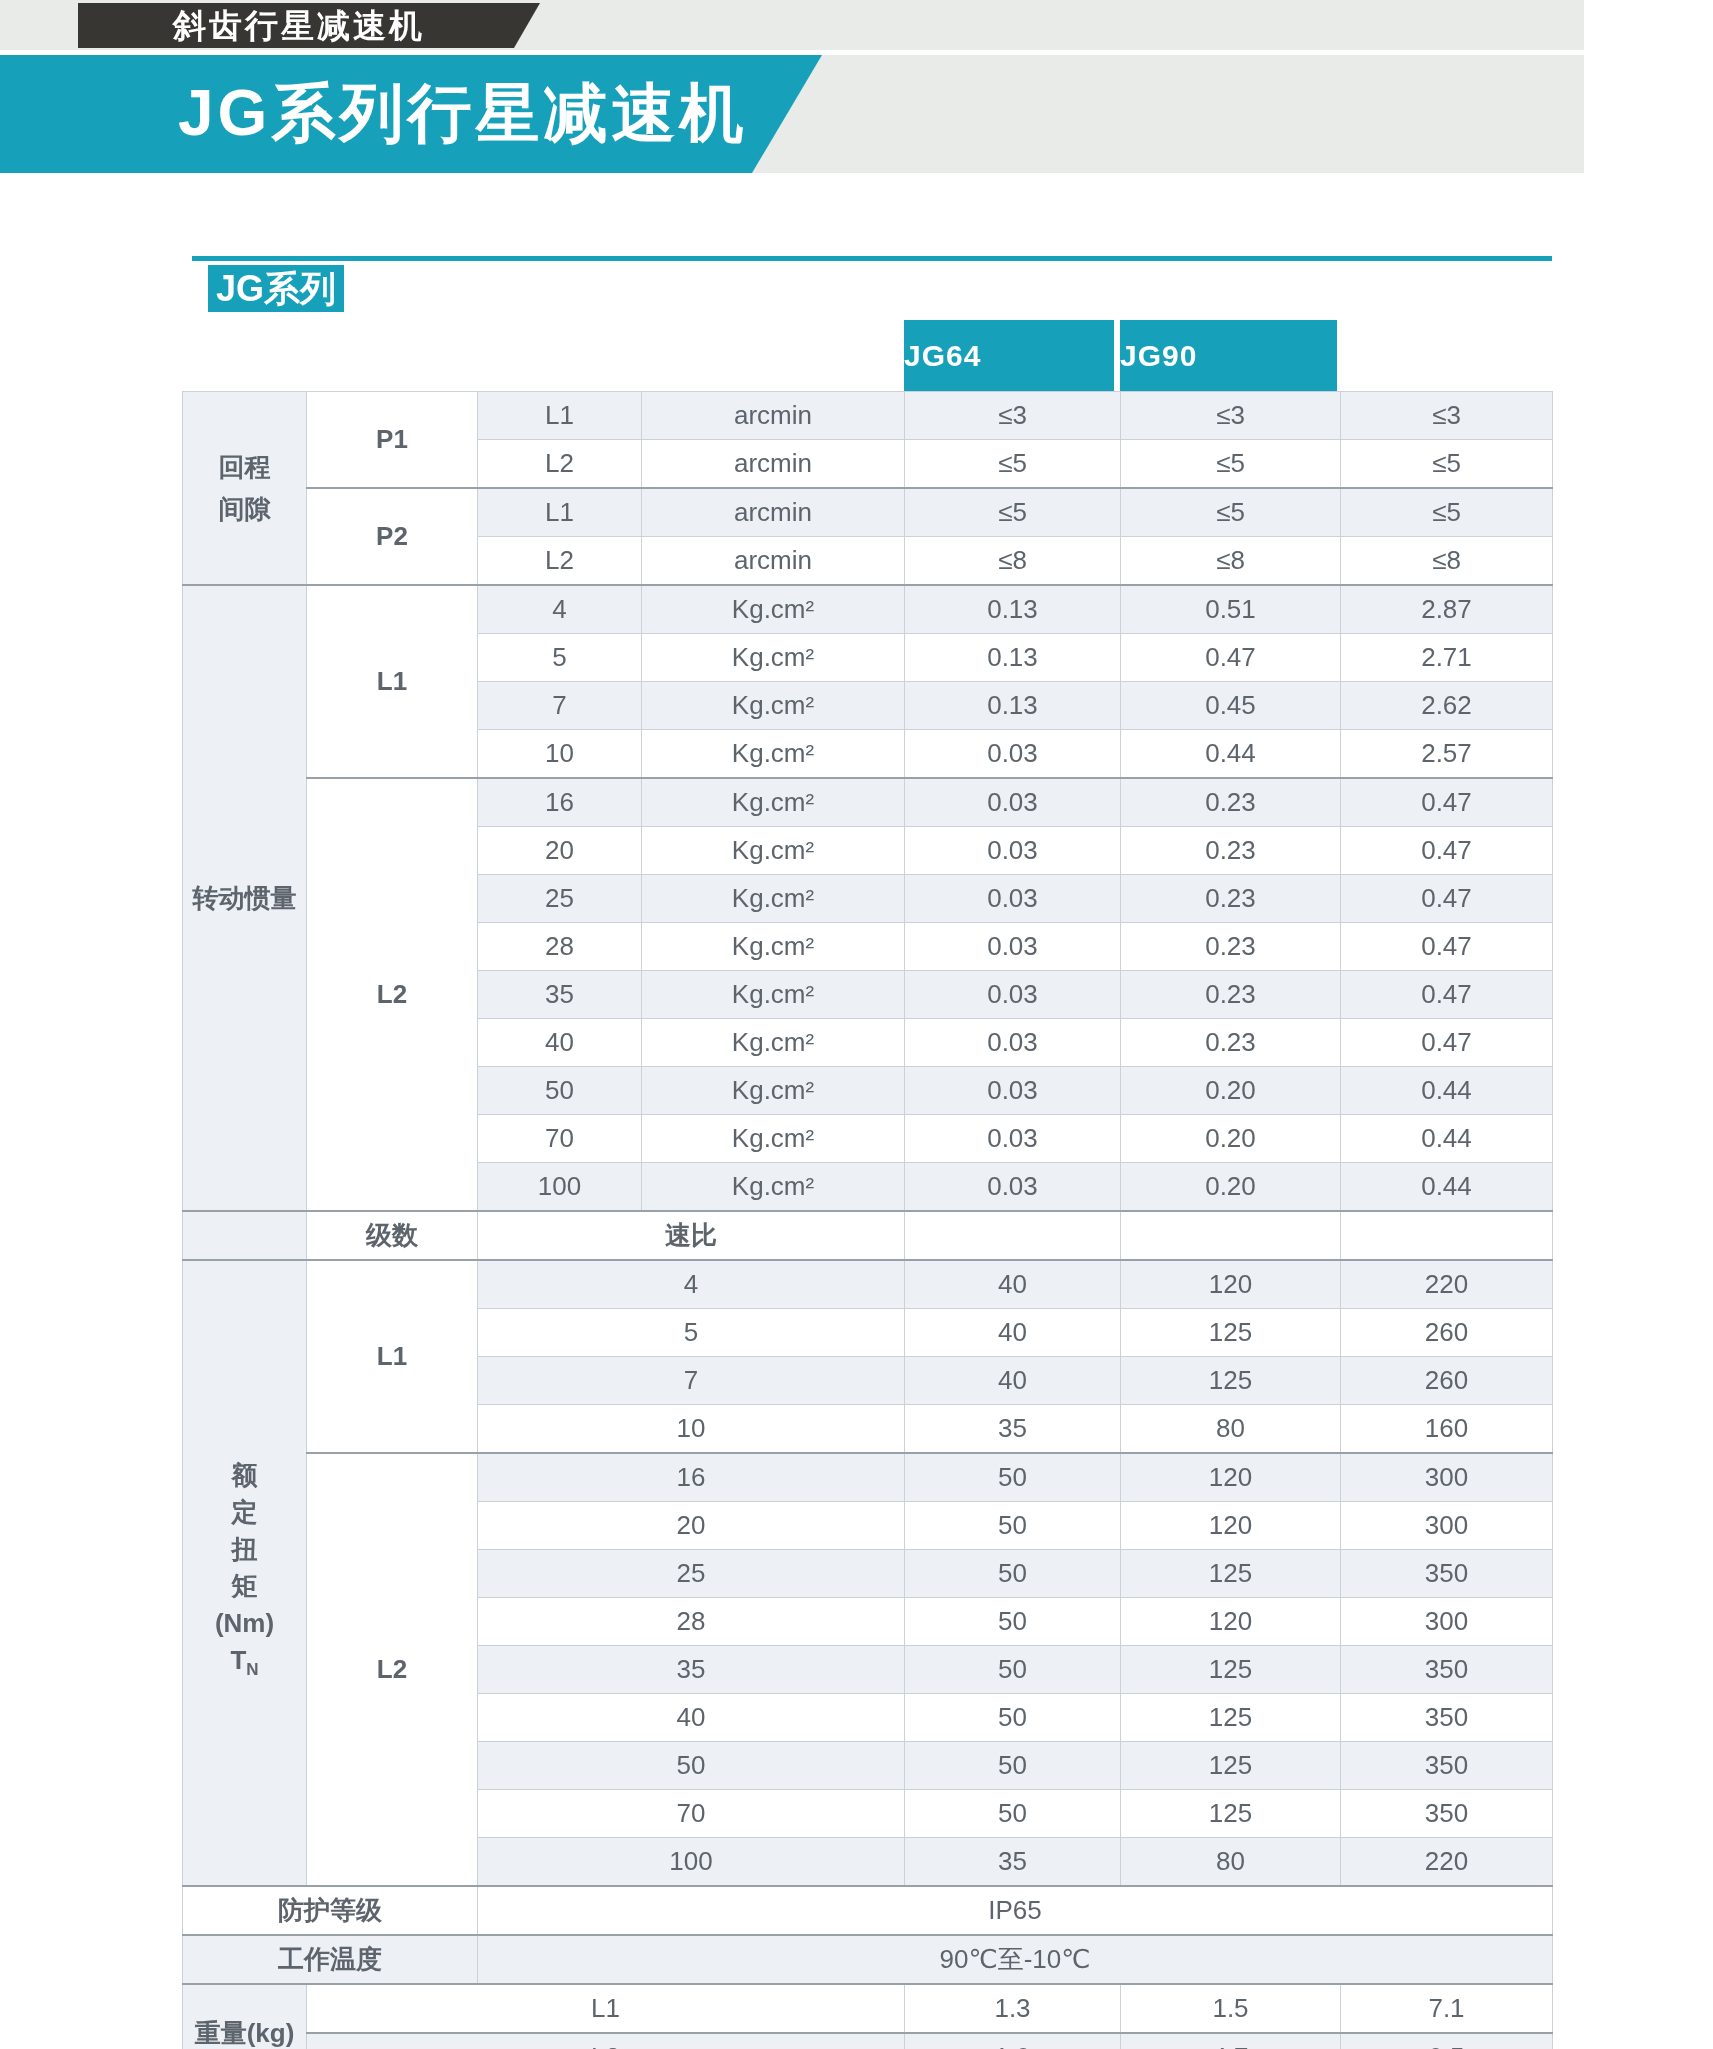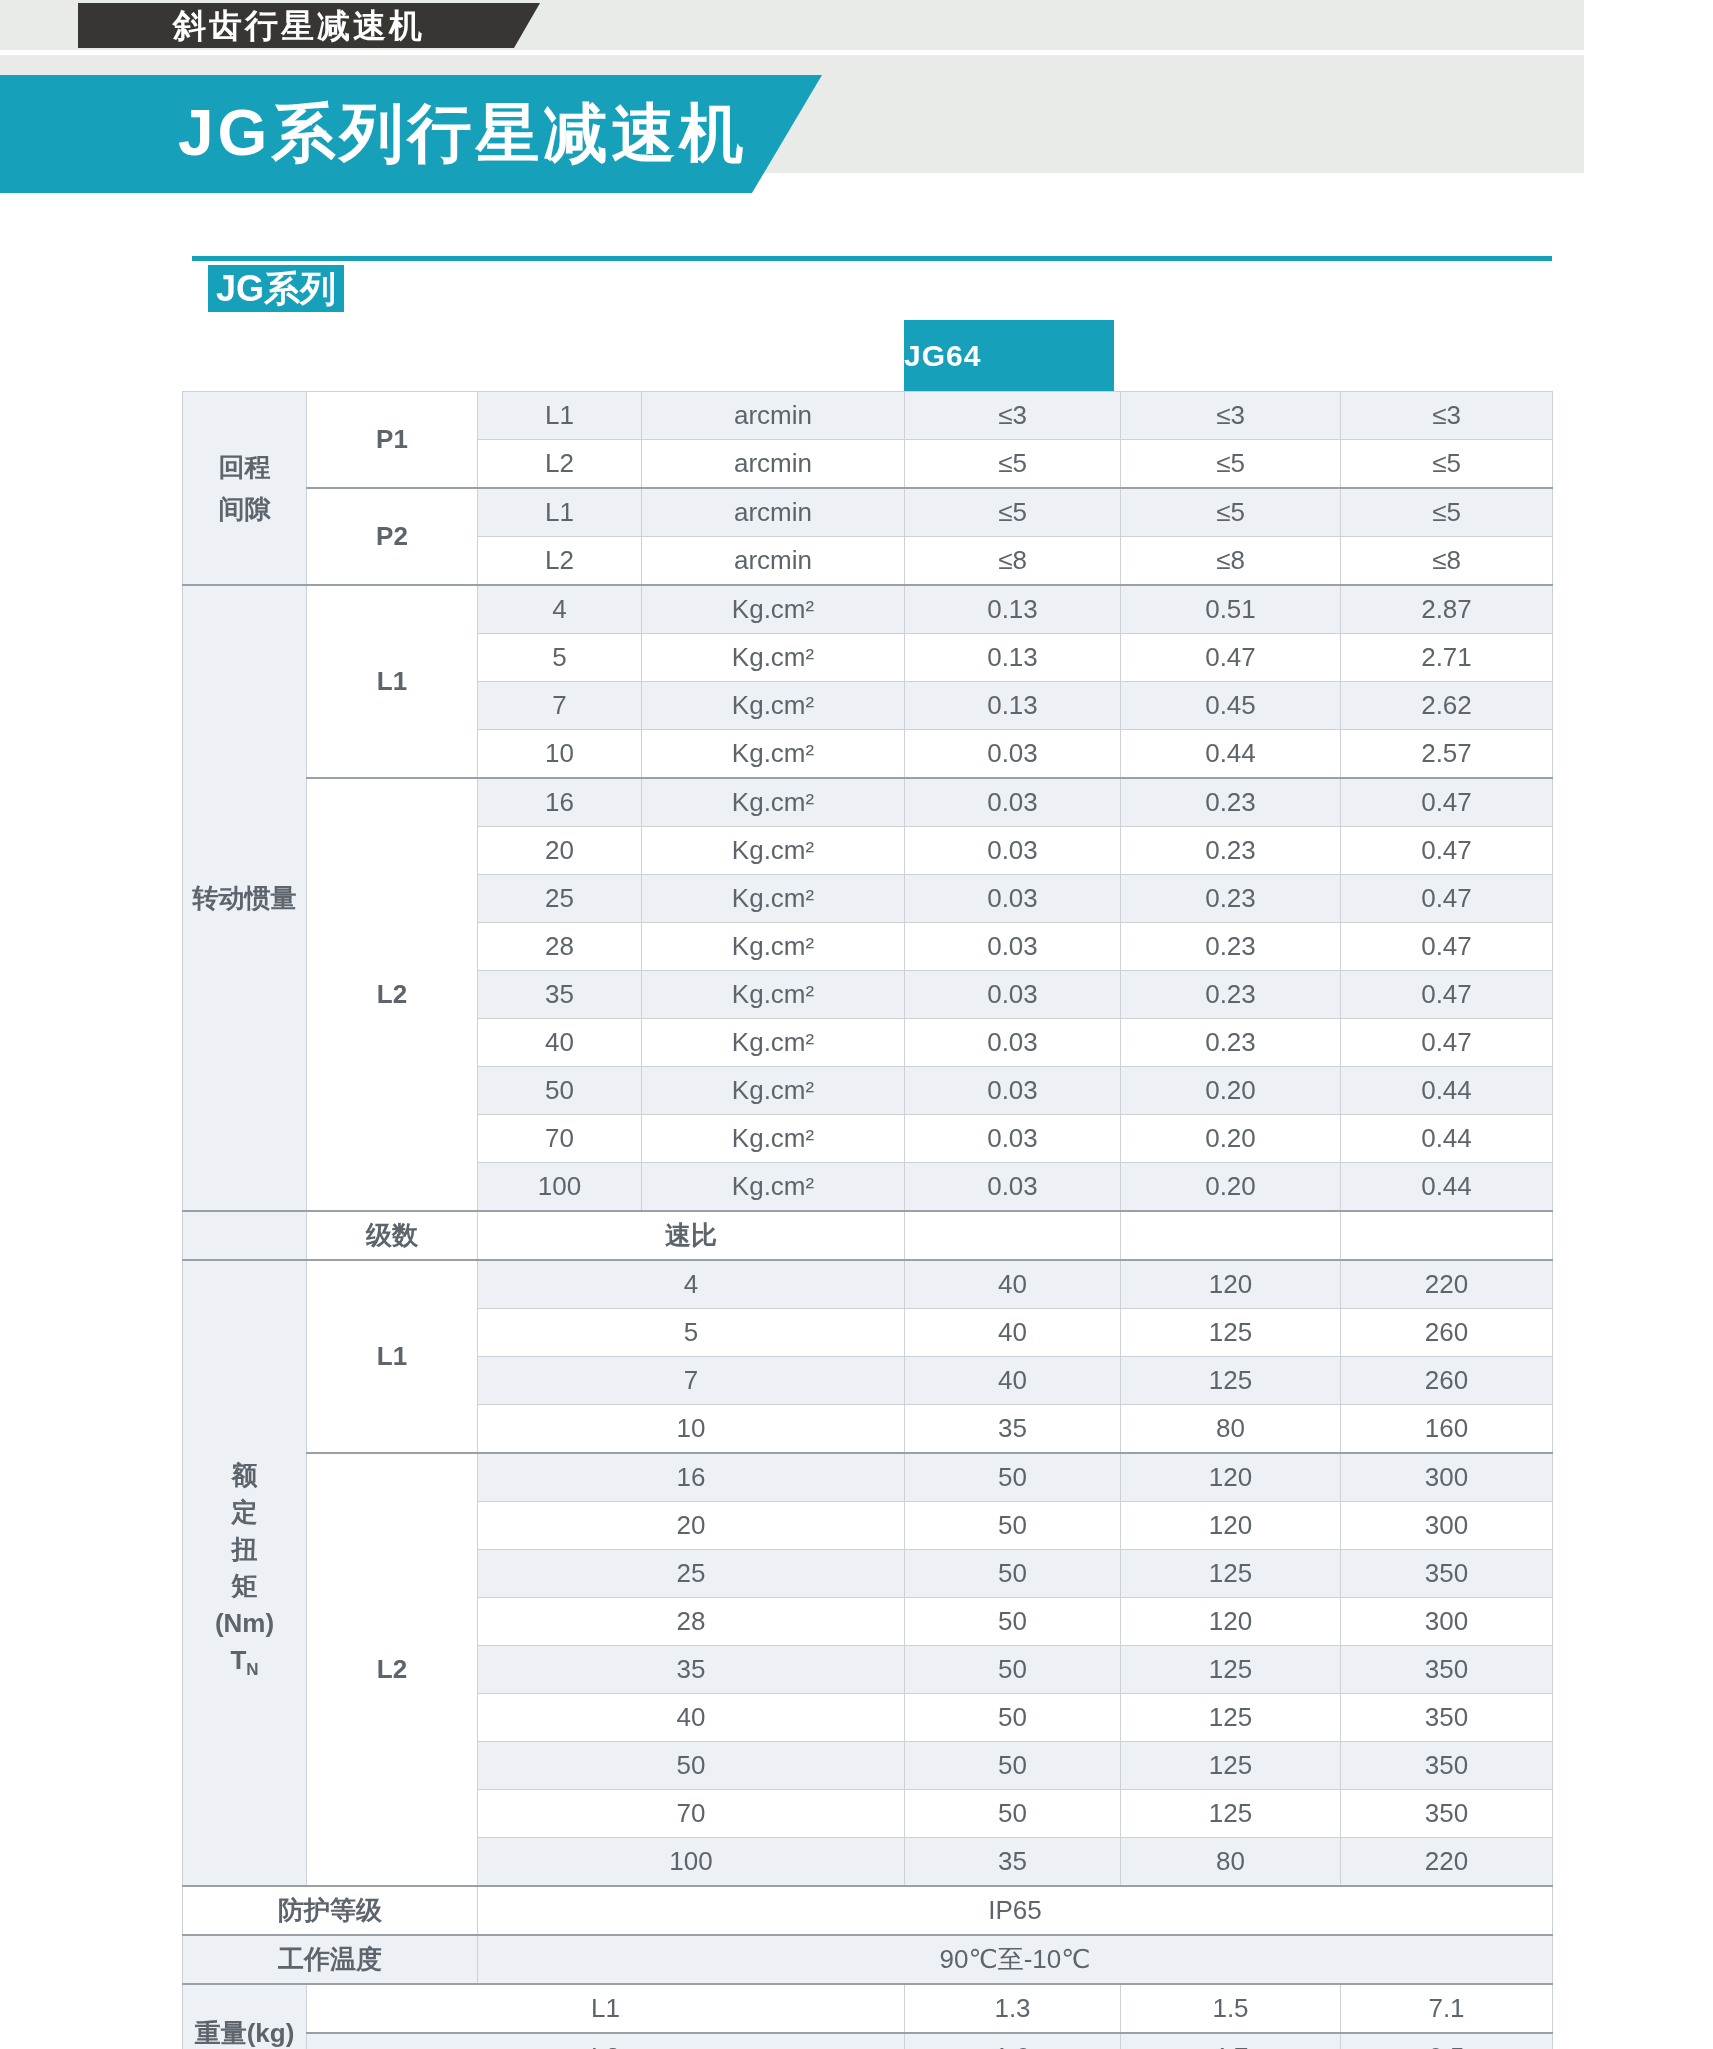--- a/index.html
+++ b/index.html
@@ -10,21 +10,21 @@
   
   .band-top{position:absolute;left:0;top:0;width:1713px;height:50px;background:#e9ebe9;}
   .banner-dark{position:absolute;left:78px;top:3px;width:462px;height:45px;background:#383633;
       clip-path:polygon(0 0,100% 0,calc(100% - 26px) 100%,0 100%);
       color:#ffffff;font-size:33px;font-weight:bold;letter-spacing:3px;
       text-align:center;line-height:45px;padding-right:20px;box-sizing:border-box;}
   .band-mid{position:absolute;left:0;top:55px;width:1713px;height:118px;background:#e9ebe9;}
   .banner-teal{position:absolute;left:0;top:55px;width:822px;height:118px;background:#16a0ba;
       clip-path:polygon(0 0,100% 0,calc(100% - 70px) 100%,0 100%);
       color:#ffffff;font-size:64px;font-weight:bold;letter-spacing:4px;
-      line-height:116px;padding-left:178px;box-sizing:border-box;white-space:nowrap;margin-top:20px;}
+      line-height:116px;padding-left:178px;box-sizing:border-box;white-space:nowrap;}
 
   
   .rule{position:absolute;left:192px;top:256px;width:1360px;height:5px;background:#16a0ba;}
   .badge{position:absolute;left:208px;top:265px;width:136px;height:47px;background:#16a0ba;
       color:#fff;font-size:36px;font-weight:bold;text-align:center;line-height:47px;}
   .sec-title{position:absolute;left:352px;top:261px;height:52px;color:#16a0ba;
       font-size:41px;font-weight:bold;letter-spacing:2px;line-height:52px;white-space:nowrap;}
 
   
   .col-head{position:absolute;top:320px;height:71px;background:#16a0ba;color:#ffffff;
@@ -61,20 +61,21 @@
 
   <div class="band-mid"></div>
   <div class="banner-teal">
     <span>JG系列行星减速机</span>
   </div>
 
   <div class="rule"></div>
   <div class="badge">JG系列</div>
 
   <div class="col-head ch0">JG64</div>
+  <div class="col-head ch1">JG90</div>
 
   <table class="spec">
     <colgroup>
       <col style="width:124px">
         <col style="width:171px">
         <col style="width:164px">
       <col style="width:263px">
         <col style="width:216px">
         <col style="width:220px">
         <col style="width:212px">

